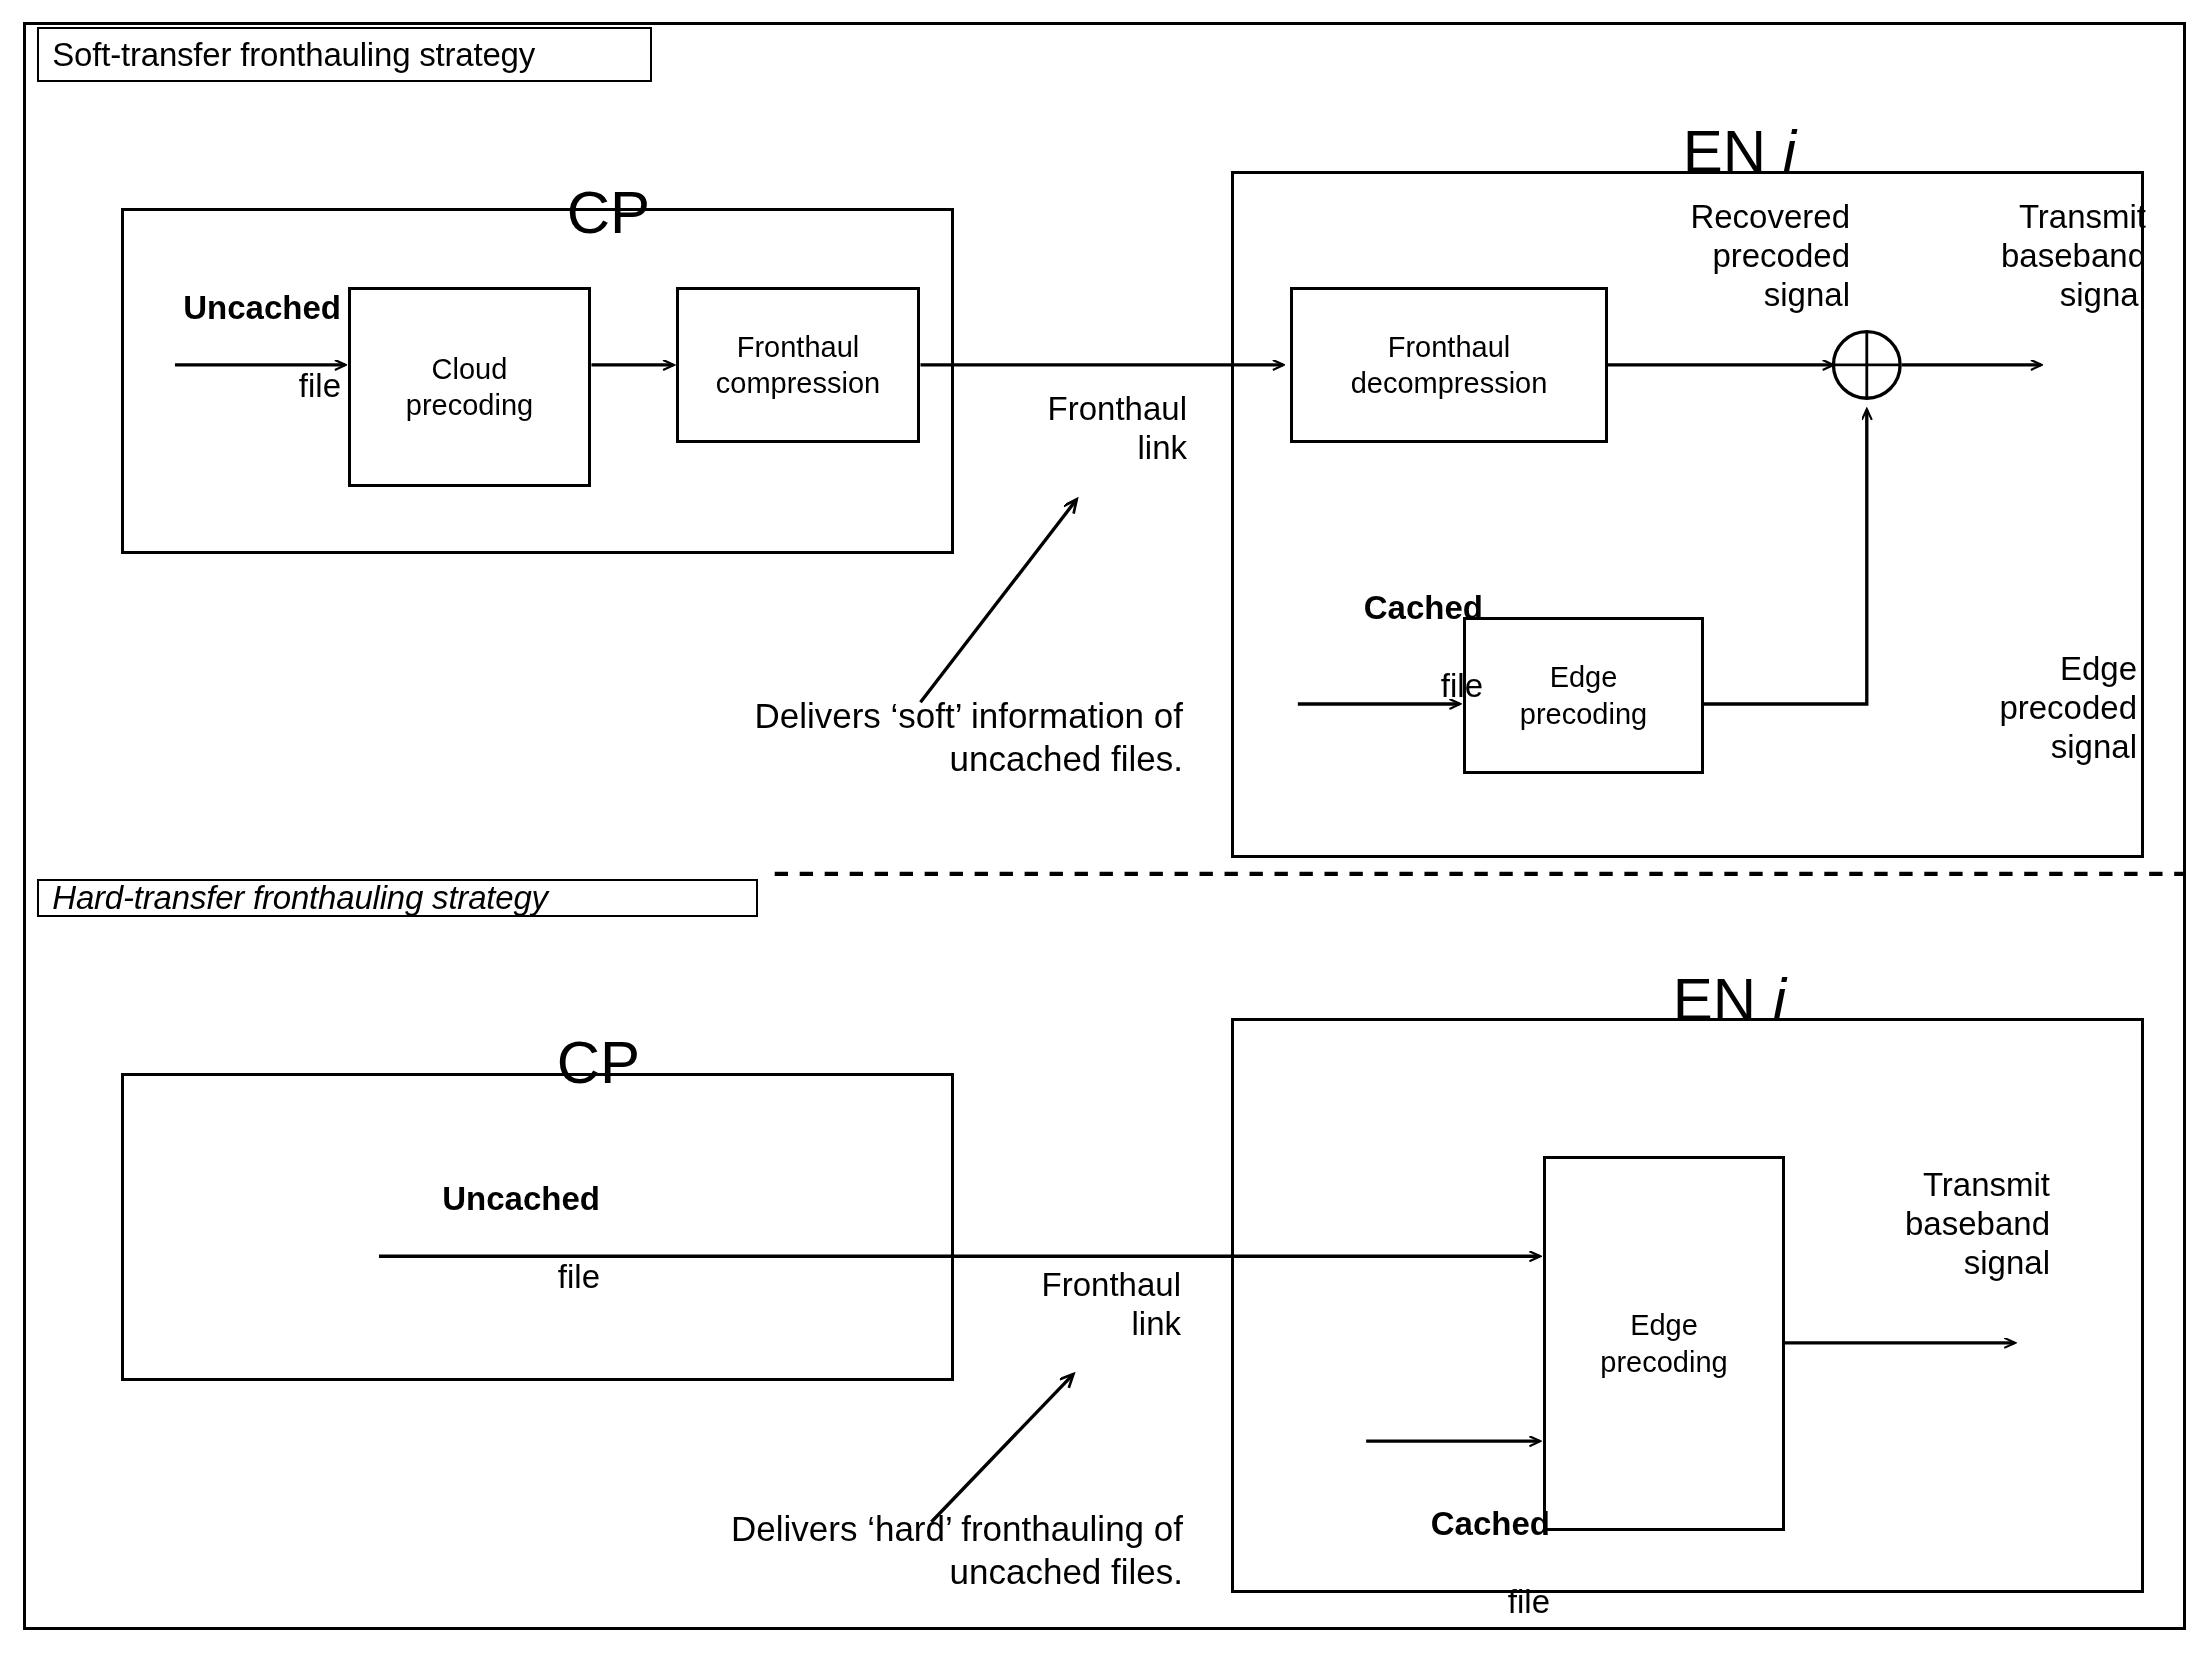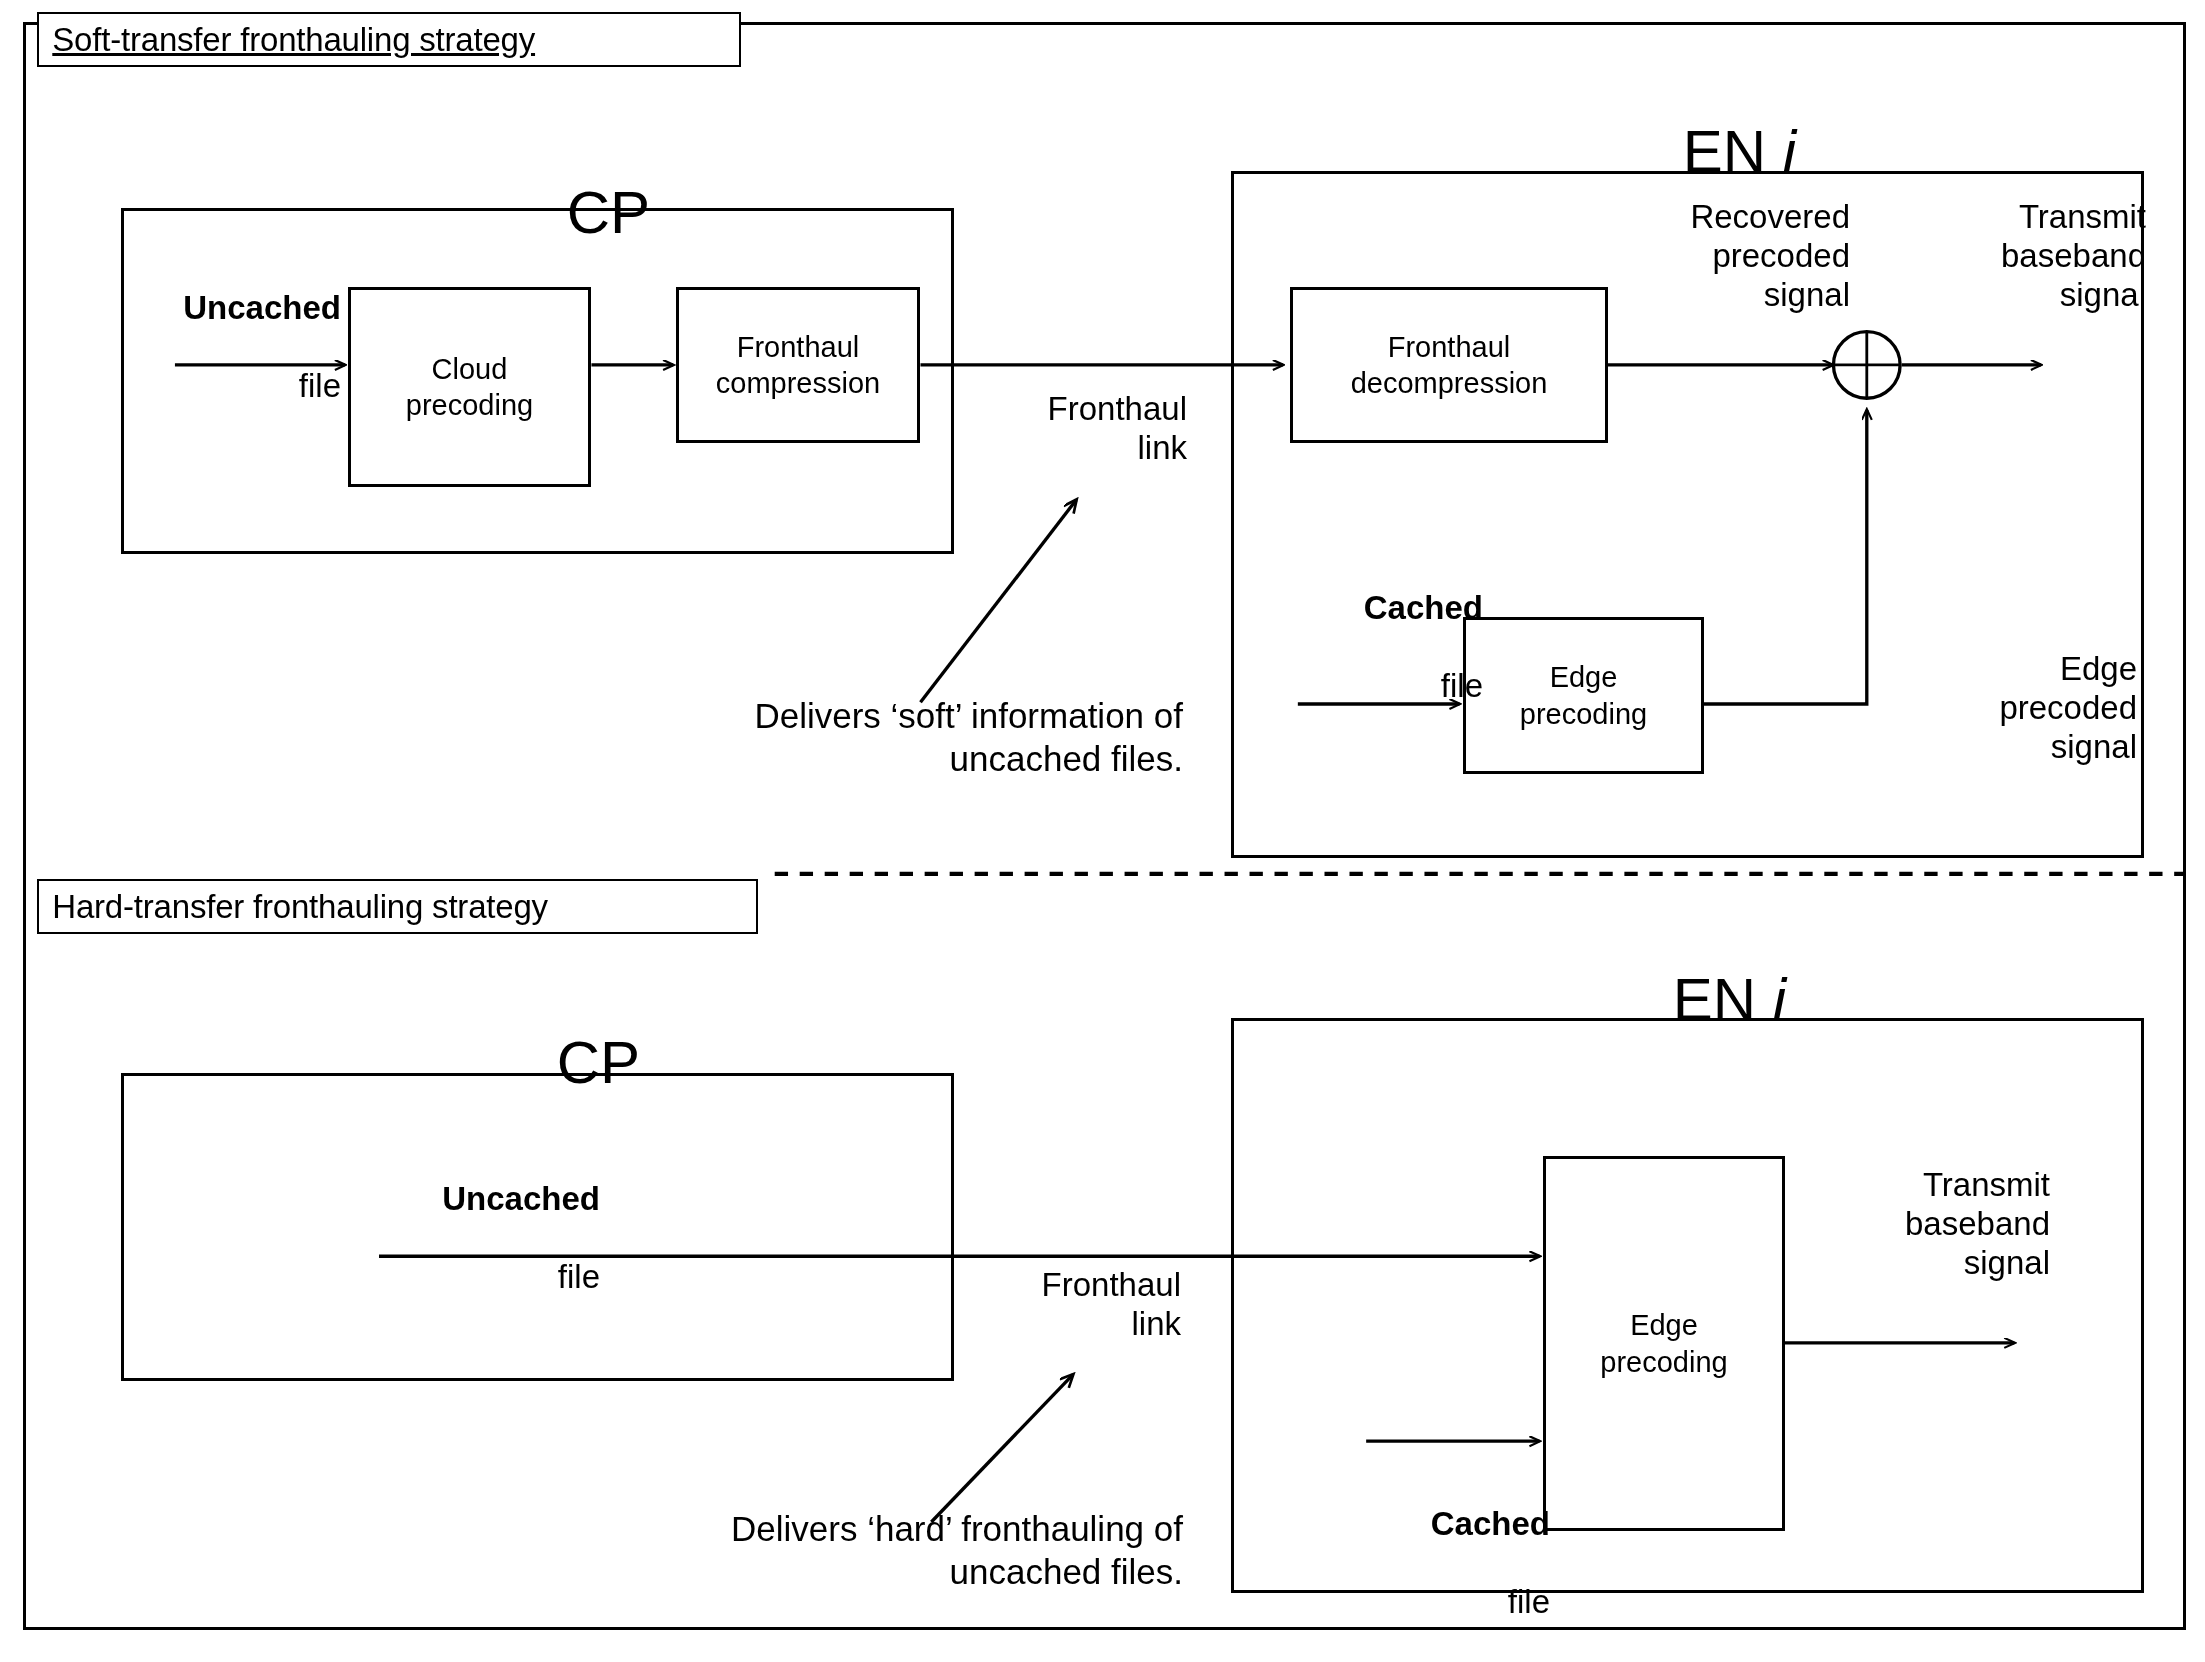--- a/index.html
+++ b/index.html
@@ -124,21 +124,21 @@
 
     <line x1="455" y1="1508" x2="1848" y2="1508" stroke="#000" stroke-width="4" marker-end="url(#ah)"></line>
 
     <line x1="1640" y1="1730" x2="1848" y2="1730" stroke="#000" stroke-width="4" marker-end="url(#ah)"></line>
 
     <line x1="2142" y1="1612" x2="2418" y2="1612" stroke="#000" stroke-width="4" marker-end="url(#ah)"></line>
 
     <line x1="1118" y1="1827" x2="1288" y2="1650" stroke="#000" stroke-width="4" marker-end="url(#ah2)"></line>
   </svg>
 
-  <div class="panel-tag" style="left:37px; top:12px; width:704px; height:55px;text-decoration:underline;">
+  <div class="panel-tag" style="left:37px; top:27px; width:615px; height:55px;">
     <span>Soft-transfer fronthauling strategy</span>
   </div>
 
   <div class="big-title" style="left:500px; top:123px;">
     <span>CP</span>
   </div>
 
   <div class="big-title" style="left:1616px; top:62px;">
     <span>EN </span><span class="ital">i</span>
   </div>
@@ -188,21 +188,21 @@
 baseband
 signal</div>
 
   <div class="lbl cap" style="left:1895px; top:650px; width:242px;">Edge
 precoded
 signal</div>
 
   <div class="lbl note" style="left:583px; top:683px; width:600px;margin-top:12px;">Delivers ‘soft’ information of
 uncached files.</div>
 
-  <div class="panel-tag" style="left:37px; top:879px; width:721px; height:55px;">
+  <div class="panel-tag" style="left:37px; top:879px; width:721px; height:38px;font-style:italic;">
     <span>Hard-transfer fronthauling strategy</span>
   </div>
 
   <div class="big-title" style="left:490px; top:973px;">
     <span>CP</span>
   </div>
 
   <div class="big-title" style="left:1606px; top:910px;">
     <span>EN </span><span class="ital">i</span>
   </div>

